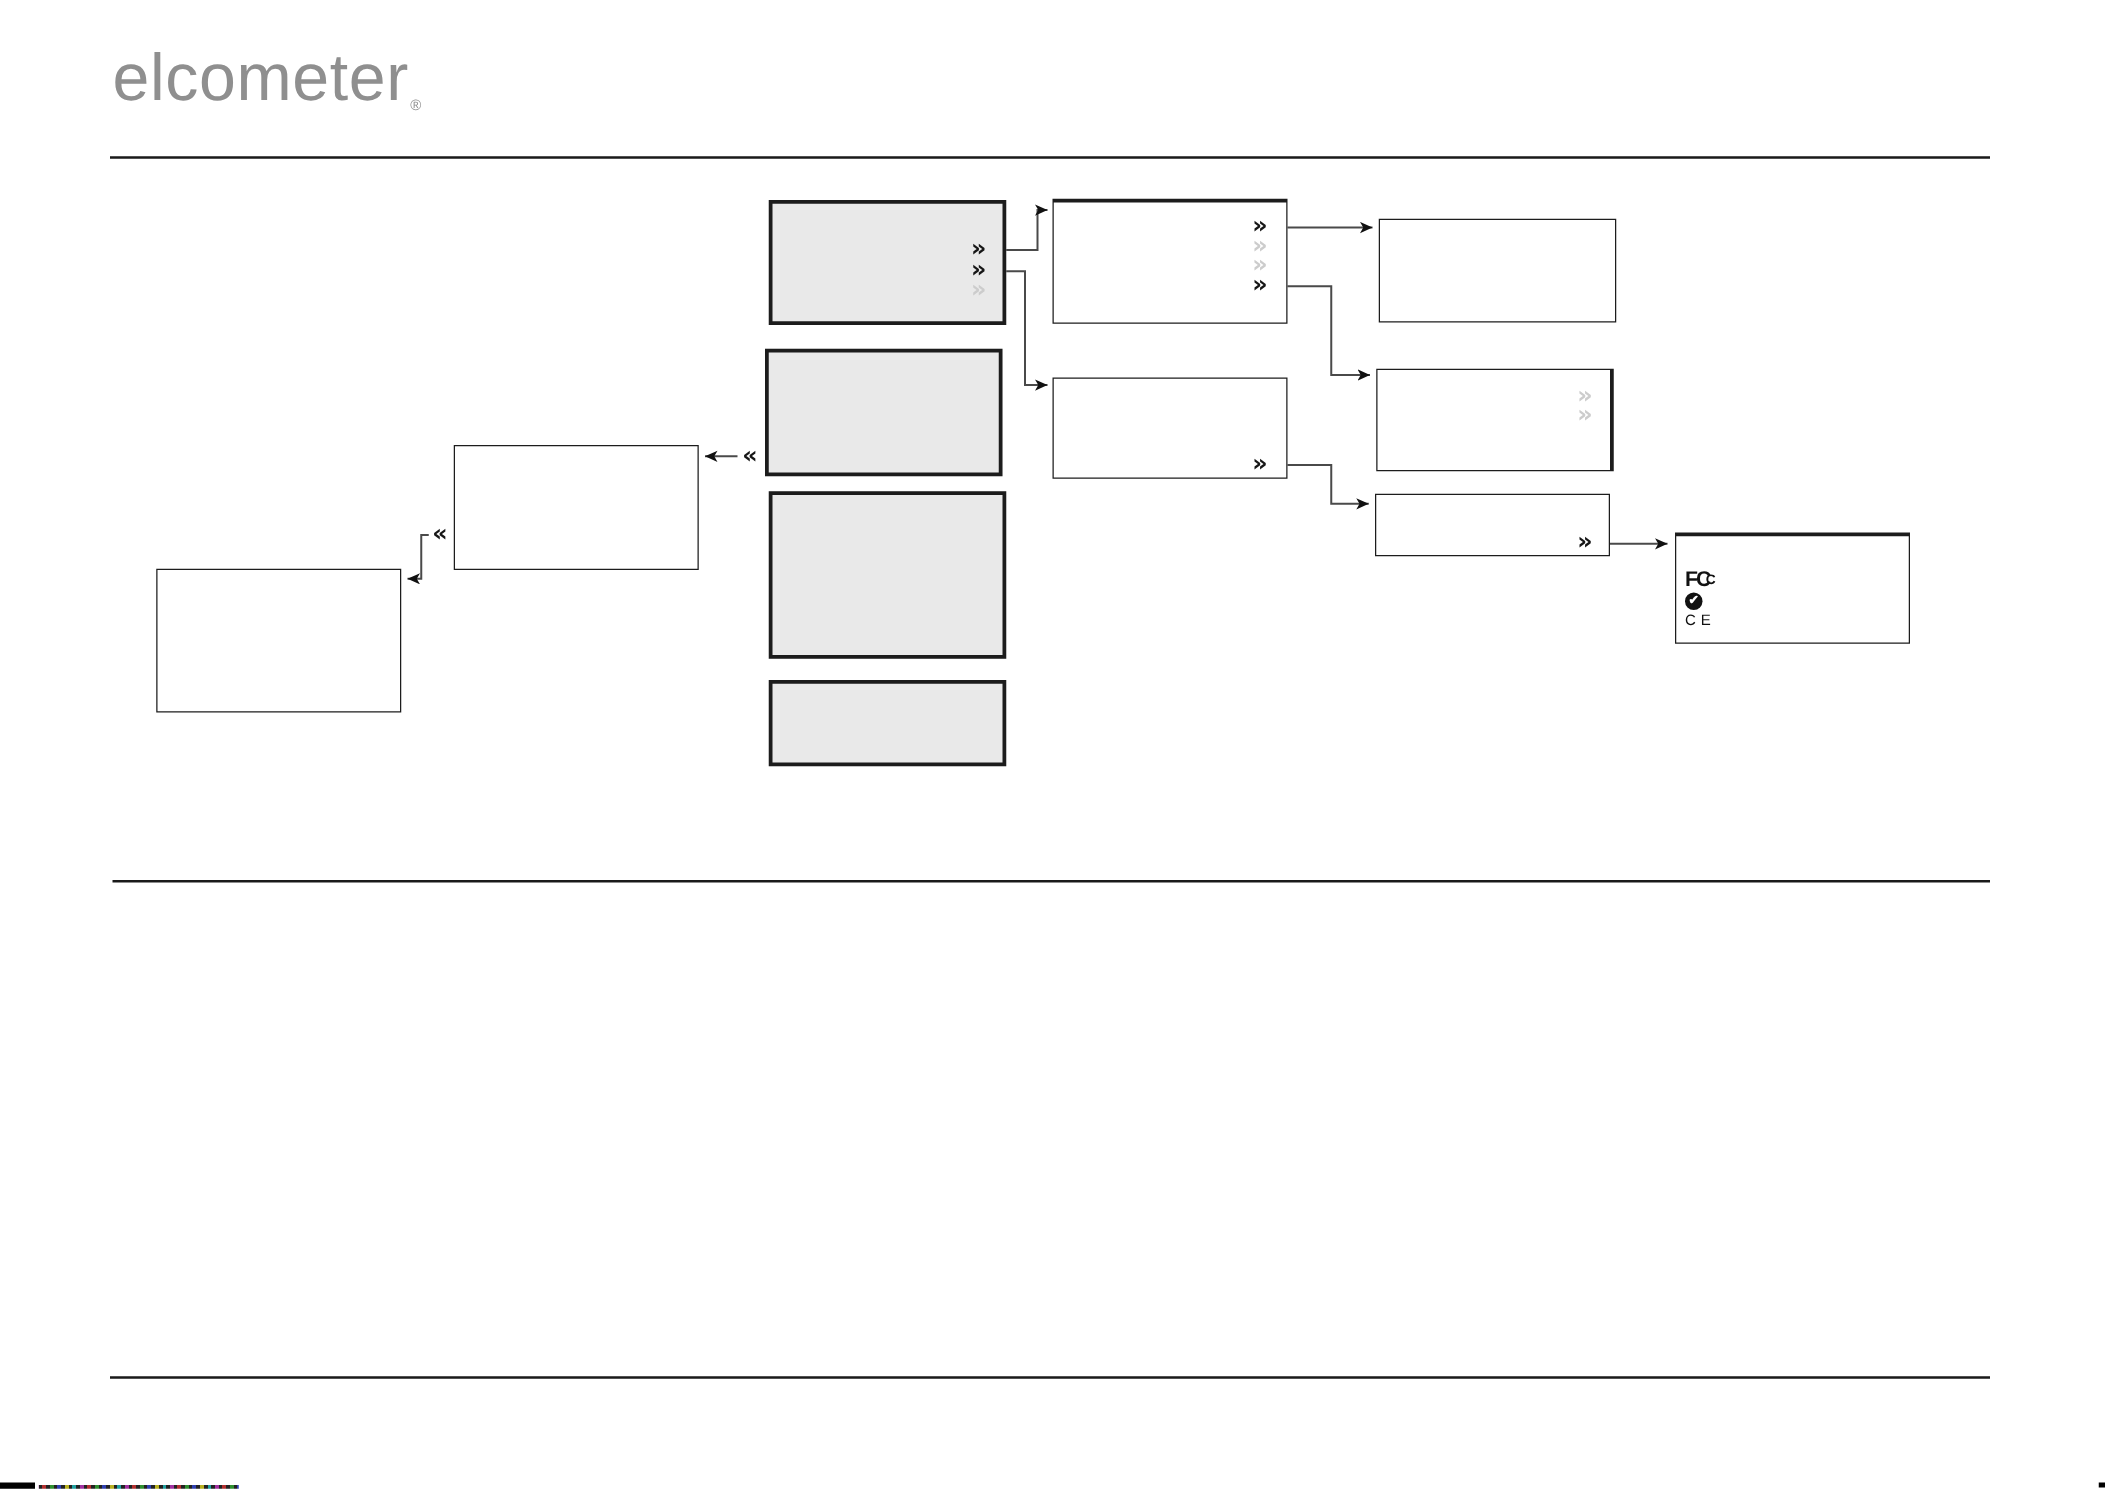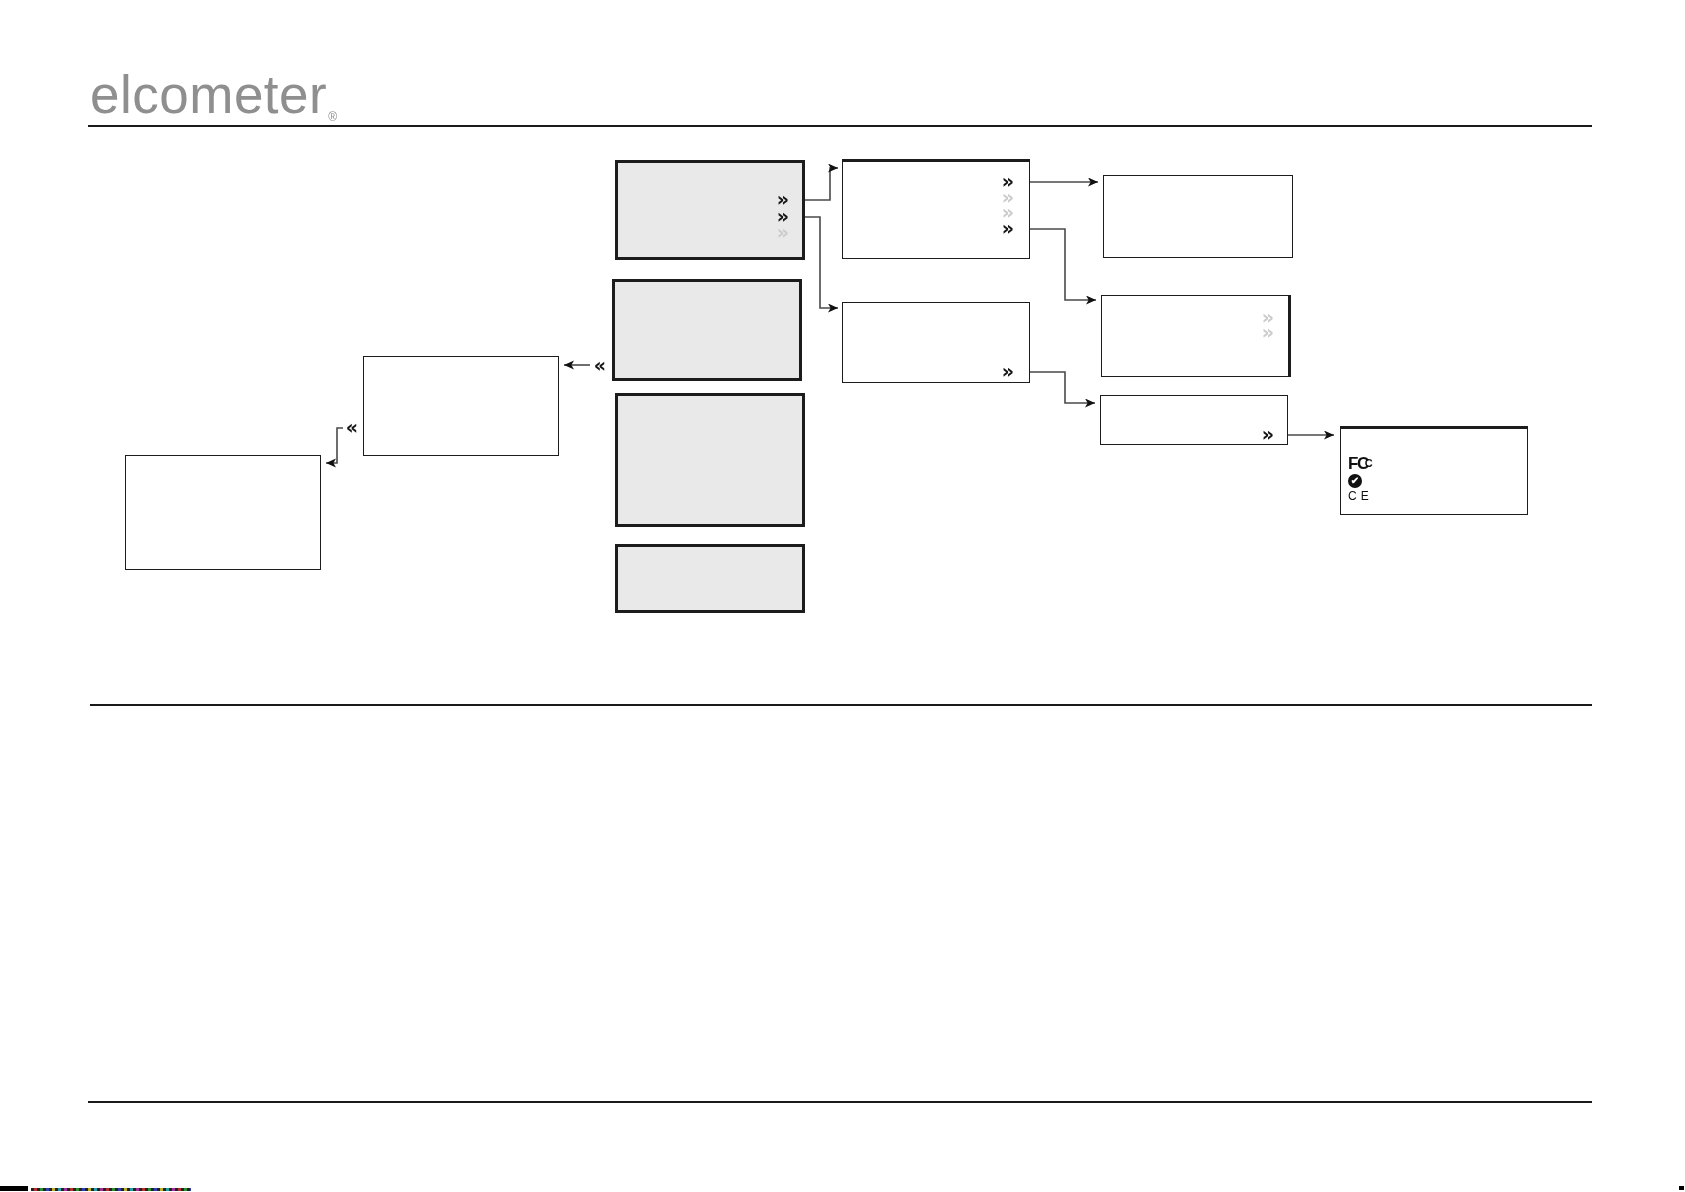--- a/index.html
+++ b/index.html
@@ -1,21 +1,21 @@
 <!DOCTYPE html>
 <html style="--logo-gray: #8f8f8f; --rule: #1a1a1a; --box-border: #1c1c1c; --box-fill-gray: #e9e9e9; --chevron-dark: #161616; --chevron-light: #cccccc; --connector: #4a4a4a;"><head>
 <meta charset="utf-8">
 <style>
   html,body{margin:0;padding:0;background:#fff;}
   .page{position:relative;width:1685px;height:1192px;background:#ffffff;overflow:hidden;
         font-family:"Liberation Sans",sans-serif;}
 
   
   .logo{position:absolute;left:90px;top:34px;font-size:53px;line-height:1.1;
-        color:var(--logo-gray,#8f8f8f);letter-spacing:0.5px;font-weight:400;margin-top:32px;}
+        color:var(--logo-gray,#8f8f8f);letter-spacing:0.5px;font-weight:400;}
   .logo .reg{font-size:12px;color:var(--logo-gray,#8f8f8f);vertical-align:baseline;
              position:relative;top:8px;left:1px;}
 
   
   .rule{position:absolute;height:2px;background:var(--rule,#1a1a1a);}
   .rule-1{left:88px;top:125px;width:1504px;}
   .rule-2{left:90px;top:704px;width:1502px;}
   .rule-3{left:88px;top:1101px;width:1504px;}
 
   

